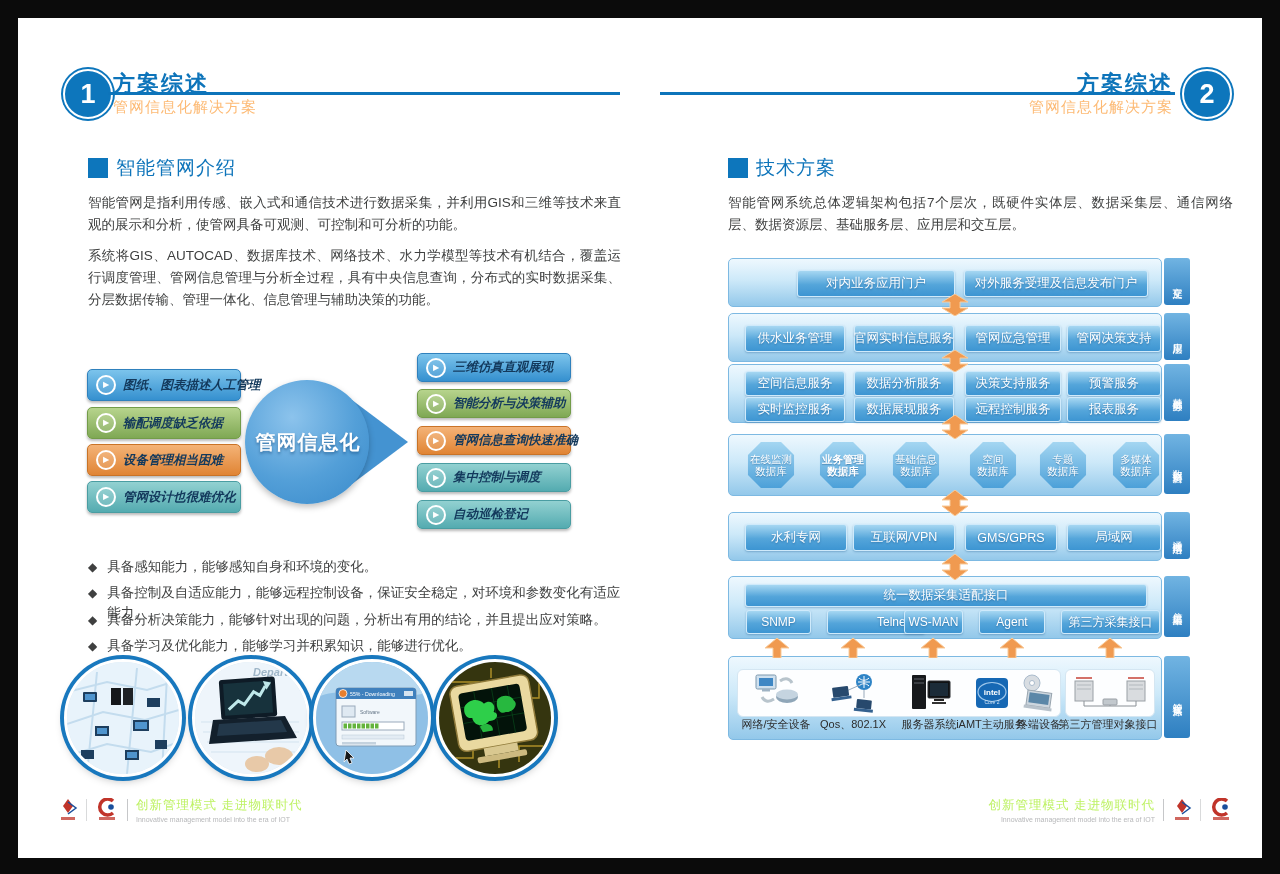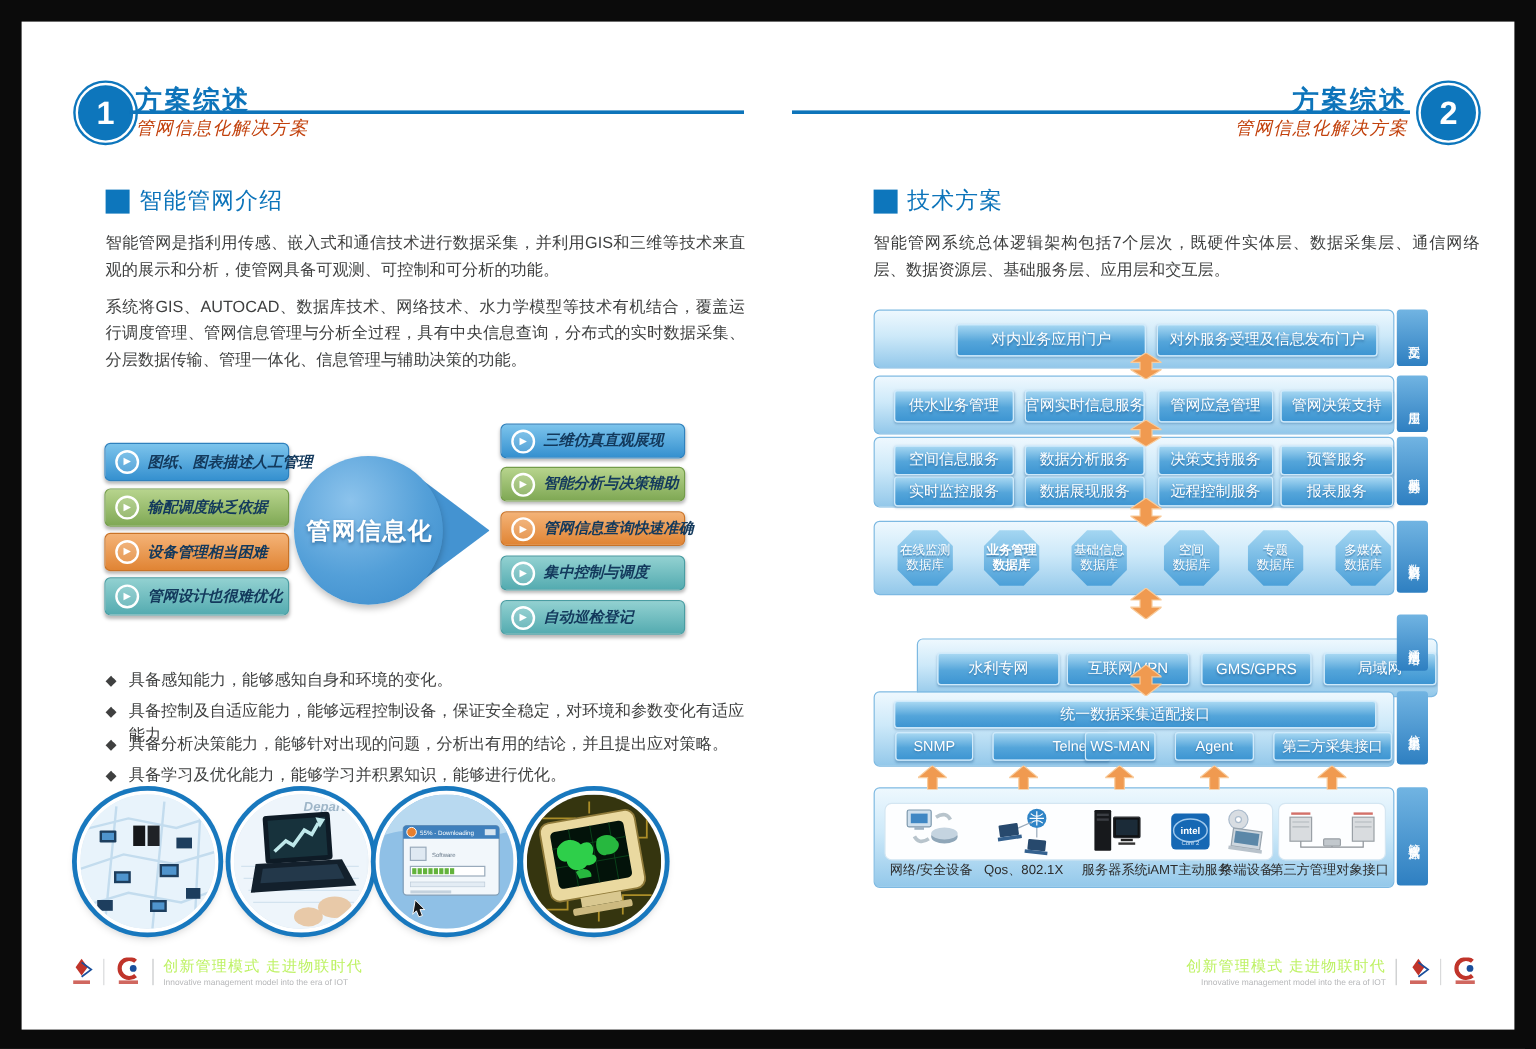--- a/index.html
+++ b/index.html
@@ -7,21 +7,21 @@
           font-family:"Liberation Sans",sans-serif;}
   .page{position:absolute;left:18px;top:18px;width:1244px;height:840px;background:#ffffff;}
   .layer{position:absolute;inset:0;}
 
   
   .pgnum{position:absolute;width:46px;height:46px;border-radius:50%;background:#0d76bc;
          border:2px solid #fff;box-shadow:0 0 0 2px #0d76bc;color:#fff;font-size:27px;
          font-weight:bold;display:flex;align-items:center;justify-content:center;}
   .htitle{position:absolute;font-size:22px;font-weight:bold;color:#0d74ba;letter-spacing:2px;white-space:nowrap;}
   .hline{position:absolute;top:92px;height:3px;background:#0d74ba;}
-  .hsub{position:absolute;top:98px;font-size:15px;color:#c2410c;letter-spacing:1px;white-space:nowrap;font-style:italic;}
+  .hsub{position:absolute;top:98px;font-size:15px;color:#fdba74;letter-spacing:1px;white-space:nowrap;}
 
   
   .secsq{position:absolute;width:20px;height:20px;background:#0d76bc;}
   .sechead{position:absolute;font-size:19px;line-height:20px;color:#0d74ba;letter-spacing:1px;}
   .para{position:absolute;font-size:13.5px;line-height:22px;color:#3f4040;text-align:justify;}
 
   
   .tbtn{position:absolute;border-radius:5px;display:flex;align-items:center;gap:7px;padding:0 8px;
         box-shadow:0 2px 3px rgba(0,0,0,.28);}
   .picon{width:16px;height:16px;min-width:16px;border:2px solid #fff;border-radius:50%;display:flex;
@@ -291,21 +291,21 @@
         </div>
       <div class="oct" style="left:310px;top:6px;">
           <span>专题</span>
           <span>数据库</span>
         </div>
       <div class="oct" style="left:383px;top:6px;">
           <span>多媒体</span>
           <span>数据库</span>
         </div>
     </div>
-    <div class="band" style="left:728px;top:532px;width:432px;height:47px;margin-left:36px;">
+    <div class="band" style="left:728px;top:512px;width:432px;height:47px;">
       <div class="ibox" style="left:16px;top:11px;width:100px;height:25px;">水利专网</div>
       <div class="ibox" style="left:124px;top:11px;width:100px;height:25px;">互联网/VPN</div>
       <div class="ibox" style="left:236px;top:11px;width:90px;height:25px;">GMS/GPRS</div>
       <div class="ibox" style="left:338px;top:11px;width:92px;height:25px;">局域网</div>
     </div>
     <div class="band" style="left:728px;top:576px;width:432px;height:61px;">
       <div class="ibox" style="left:16px;top:7px;width:400px;height:21px;">统一数据采集适配接口</div>
       <div class="ibox" style="left:17px;top:33px;width:63px;height:22px;font-size:12px;">SNMP</div>
       <div class="ibox" style="left:98px;top:33px;width:62px;height:22px;font-size:12px;padding-left:34px;">Telnet</div>
       <div class="ibox" style="left:175px;top:33px;width:57px;height:22px;font-size:12px;">WS-MAN</div>

